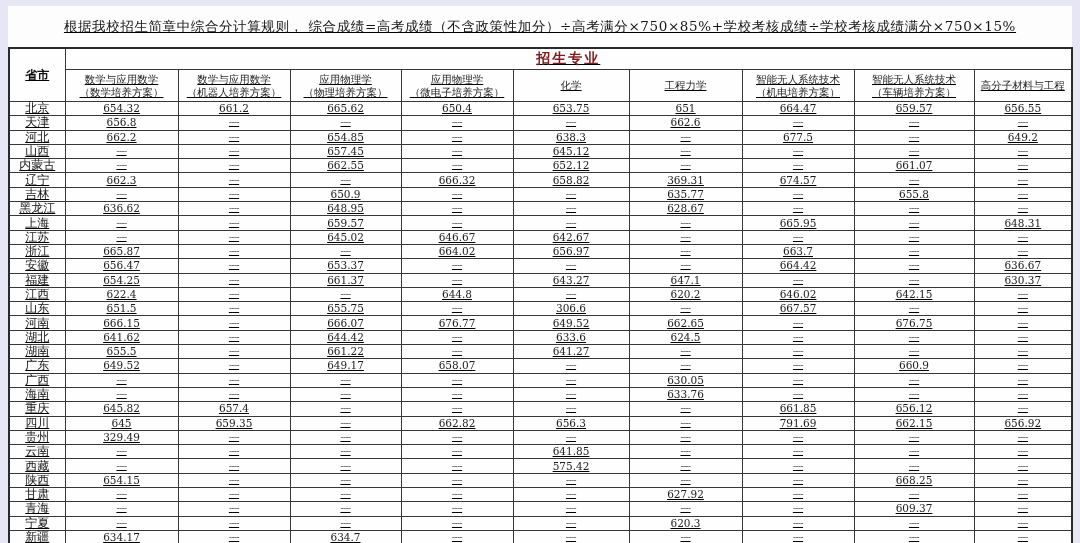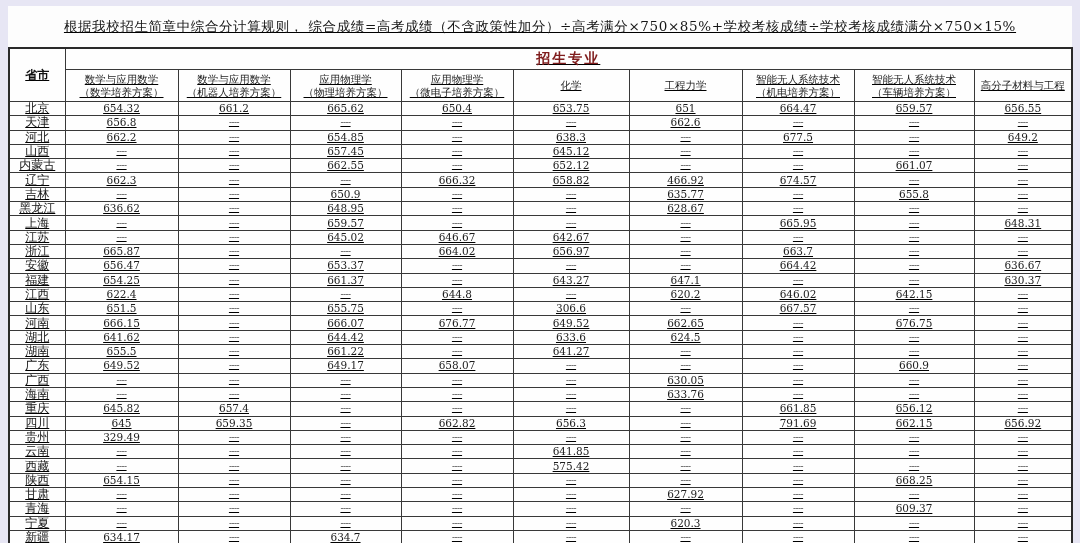--- a/index.html
+++ b/index.html
@@ -196,21 +196,21 @@
           <td class="cell">661.07</td>
           <td class="cell dash">----</td>
         </tr>
         <tr>
           <td class="cell prov">辽宁</td>
           <td class="cell">662.3</td>
           <td class="cell dash">----</td>
           <td class="cell dash">----</td>
           <td class="cell">666.32</td>
           <td class="cell">658.82</td>
-          <td class="cell">466.92</td>
+          <td class="cell">369.31</td>
           <td class="cell">674.57</td>
           <td class="cell dash">----</td>
           <td class="cell dash">----</td>
         </tr>
         <tr>
           <td class="cell prov">吉林</td>
           <td class="cell dash">----</td>
           <td class="cell dash">----</td>
           <td class="cell">650.9</td>
           <td class="cell dash">----</td>

